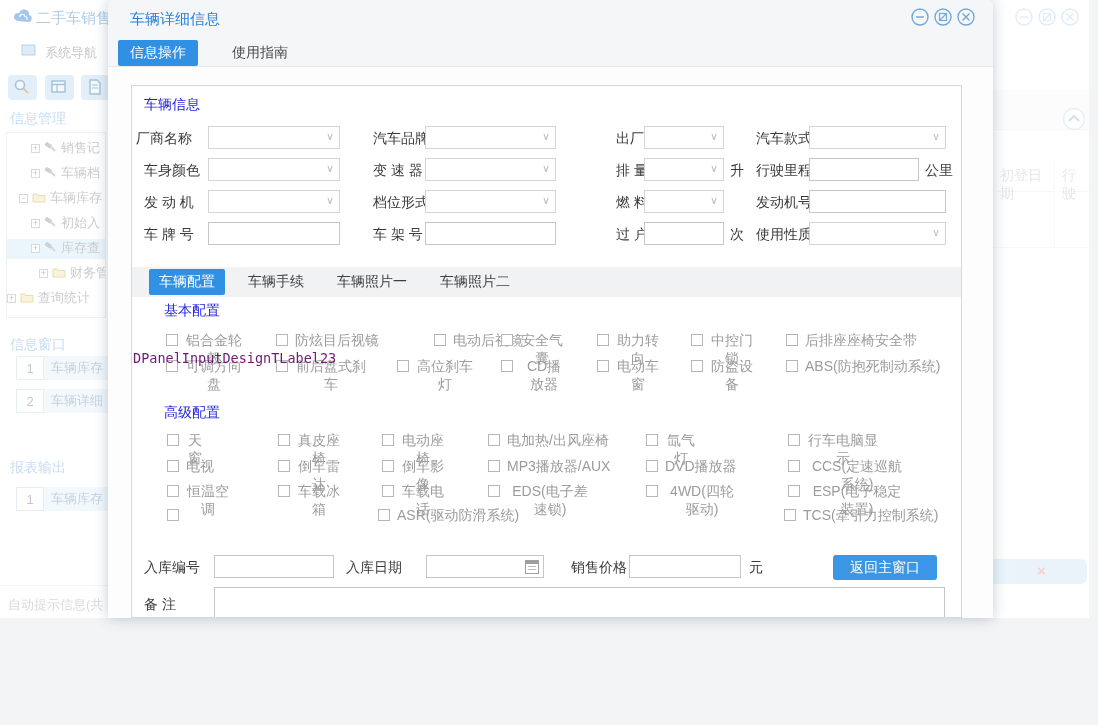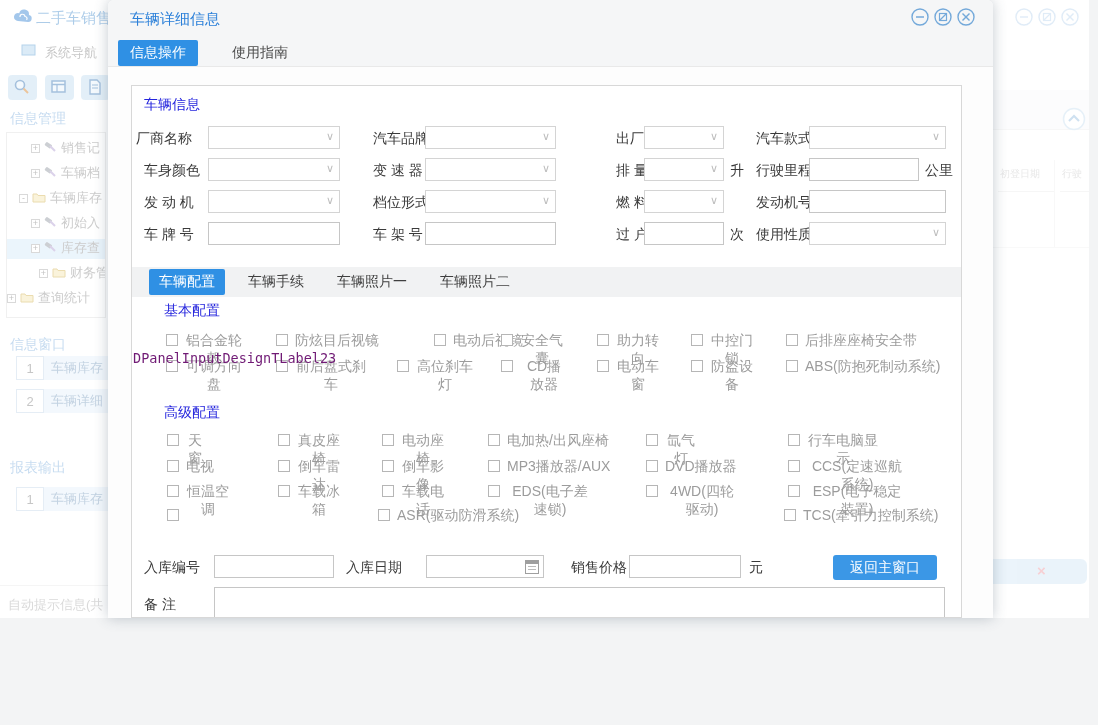--- a/index.html
+++ b/index.html
@@ -37,21 +37,21 @@
 
   .statusbar { position:absolute; left:0; top:585px; width:108px; border-top:1px solid #ececec; }
   .statustext { position:absolute; left:8px; top:10px; font-size:13px; color:#b5b5b5; white-space:nowrap; }
 
   .winctl { position:absolute; top:8px; display:flex; gap:5px; }
   .wc { width:18px; height:18px; }
 
   .bg-panel { position:absolute; left:993px; top:90px; right:0; height:40px; background:#fafbfc; border-bottom:1px solid #f0f0f0; }
   .collapse-circle { position:absolute; left:1062px; top:107px; }
 
-  .grid-head { position:absolute; top:160px; height:32px; border-bottom:1px solid #efefef; font-size:10px; color:#cfcfcf; }
+  .grid-head { position:absolute; top:160px; height:32px; border-bottom:1px solid #efefef; font-size:14px; color:#cfcfcf; }
   .grid-vline { position:absolute; left:1054px; top:160px; width:1px; height:88px; background:#f2f2f2; }
   .grid-row2 { position:absolute; left:993px; right:0; top:192px; height:56px; border-bottom:1px solid #f5f5f5; }
 
   .notif { position:absolute; left:700px; top:559px; width:387px; height:25px; background:#d7e9f7; border-radius:6px; }
   .notif-x { position:absolute; left:337px; top:3px; color:#efa2ab; font-size:15px; font-weight:bold; }
 
   
   .modal { position:absolute; left:108px; top:0; width:885px; height:618px; background:#fdfdfd;
            border-radius:6px 6px 0 0; box-shadow:0 0 14px rgba(60,80,100,.30); overflow:hidden; z-index:10; }
   .modal-head { position:absolute; left:0; top:0; right:0; height:66px; background:#f5f6f7; }

